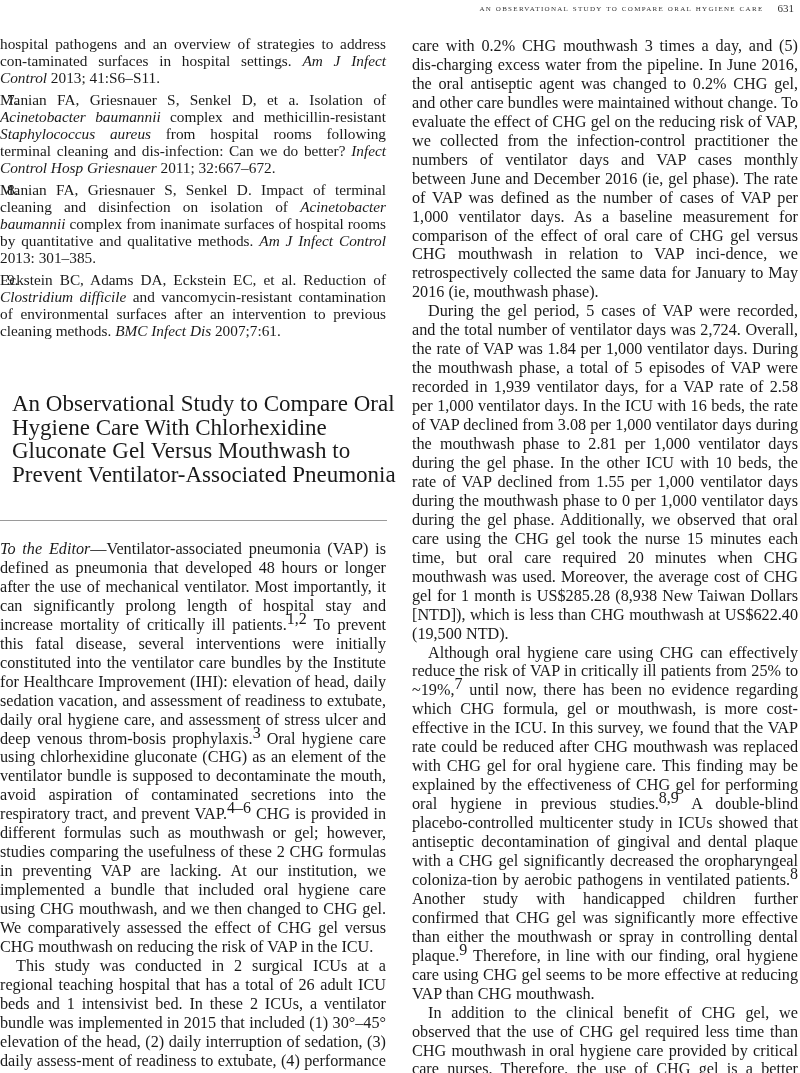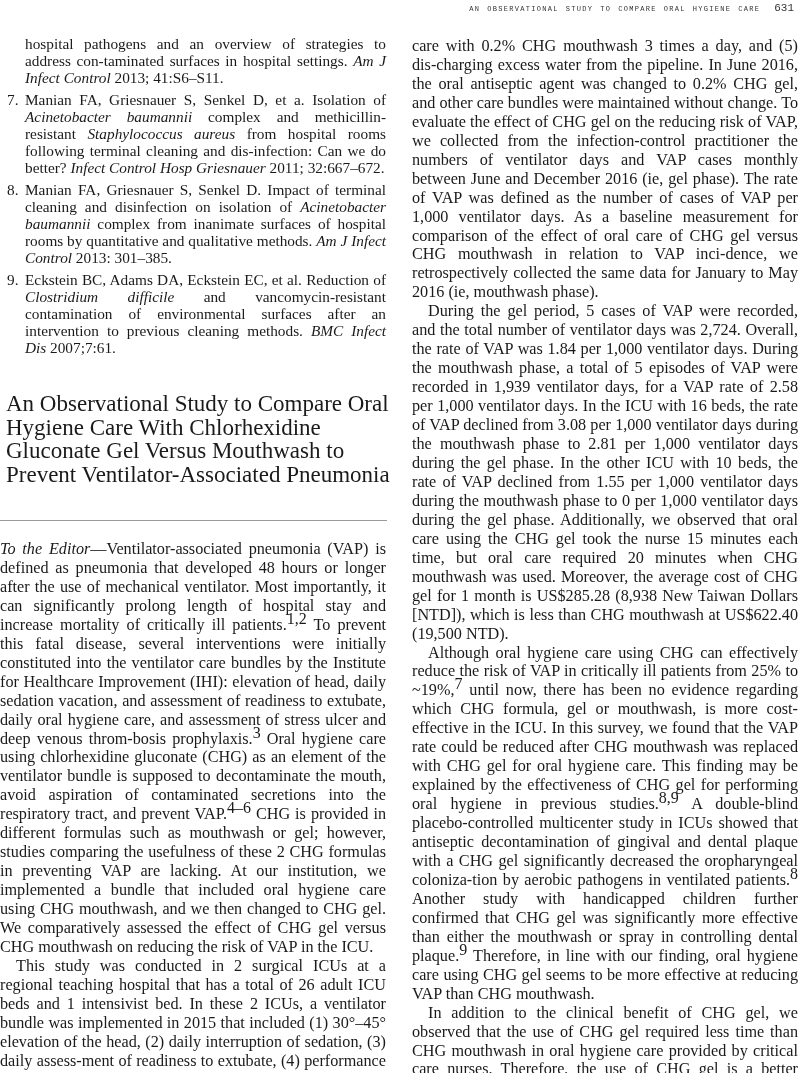--- a/index.html
+++ b/index.html
@@ -5,35 +5,35 @@
   html, body { margin: 0; padding: 0; background: #ffffff; }
   body {
     width: 800px; height: 1073px; overflow: hidden; position: relative;
     font-family: "Liberation Serif", "DejaVu Serif", serif;
     color: #1a1a1a;
   }
   .running-head {
     position: absolute; top: 0; left: 410px; width: 390px; height: 16px;
     font-size: 9.5px; letter-spacing: 1.3px; font-variant: small-caps;
     text-transform: lowercase; color: #333;
-    display: flex; justify-content: flex-end; align-items: center; font-family: Liberation Mono, monospace;
+    display: flex; justify-content: flex-end; align-items: center;
   }
   .running-head .title { margin-right: 14px; }
   .running-head .page { letter-spacing: 0; font-size: 11px; margin-right: 6px; }
 
   .col-left { position: absolute; left: 0; top: 35px; width: 386px; }
 
   .refs { list-style: none; margin: 0; padding: 0; font-size: 15.3px; line-height: 17.2px; }
-  .ref { position: relative; padding-left: 25px; text-align: justify; margin-bottom: 4px; }
+  .ref { position: relative; text-align: justify; margin-bottom: 4px; }
   .ref .num { position: absolute; left: 7px; top: 0; }
   .ref.cont { margin-bottom: 4px; }
   .ref i { font-style: italic; }
 
   .article-title {
-    position: absolute; left: 6px; top: 392px; width: 386px;
+    position: absolute; left: 12px; top: 392px; width: 386px;
     font-size: 23px; line-height: 23.5px; font-weight: normal; margin: 0;
   }
   .rule {
     position: absolute; left: 0; top: 520px; width: 387px; height: 0;
     border-top: 1.5px solid #9a9a9a;
   }
   .body-left { position: absolute; left: 0; top: 540px; width: 386px; }
   .body-right { position: absolute; left: 412px; top: 37px; width: 386px; }
 
   .para {

